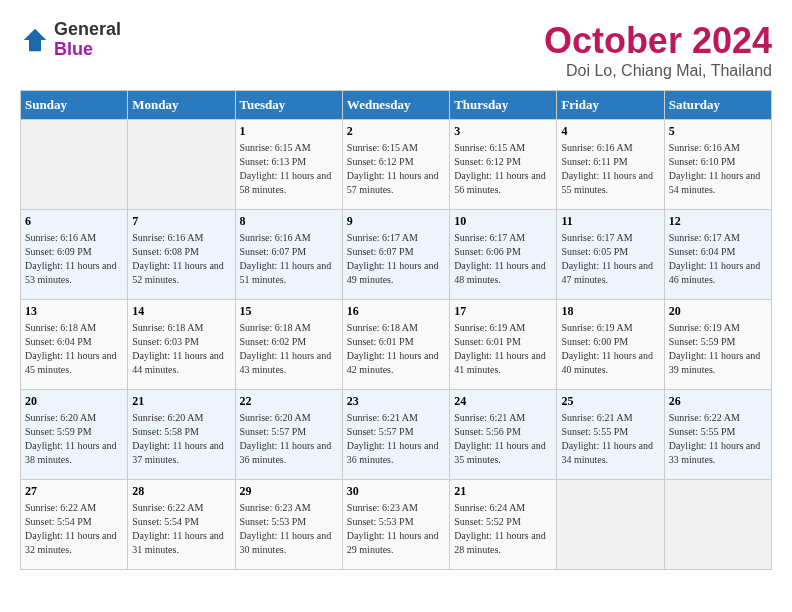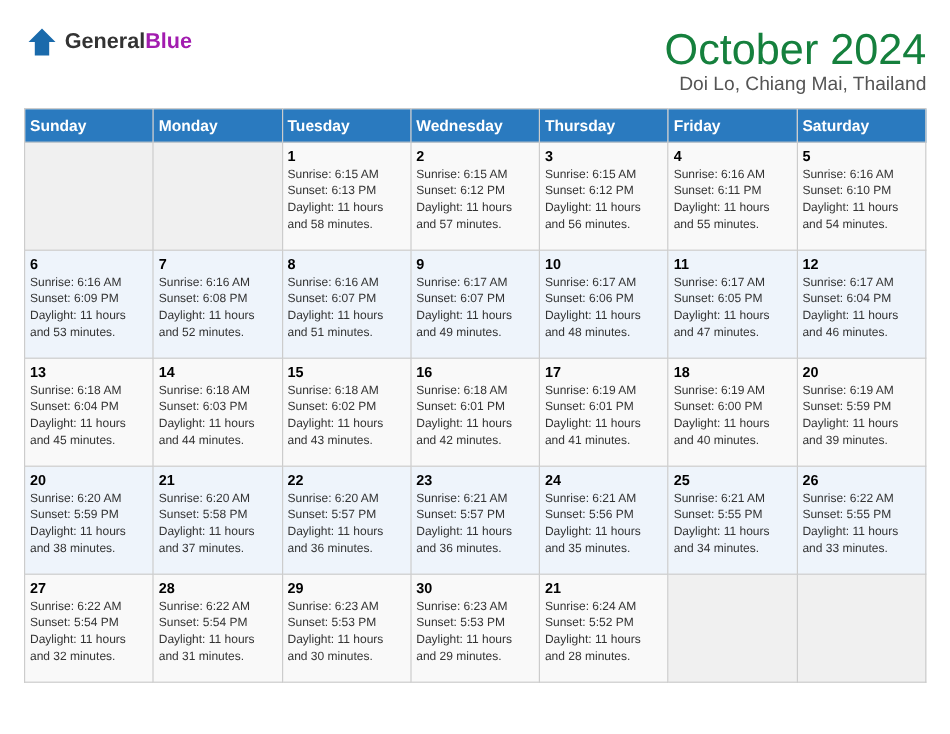--- a/index.html
+++ b/index.html
@@ -15,21 +15,21 @@
       justify-content: space-between;
       align-items: flex-start;
       margin-bottom: 10px;
     }
     .logo {
       display: flex;
       align-items: center;
     }
     .logo-text {
       display: flex;
-      flex-direction: row;
+      flex-direction: column;
       line-height: 1.1;
     }
     .logo-general {
       font-size: 18px;
       font-weight: bold;
       color: #333;
     }
     .logo-blue {
       font-size: 18px;
       font-weight: bold;
@@ -38,31 +38,32 @@
     .logo-icon {
       width: 30px;
       height: 30px;
       margin-right: 4px;
     }
     .title-section {
       text-align: right;
     }
     .month-title {
       font-size: 36px;
-      font-weight: normal;
-      color: #15803d;
+      font-weight: bold;
+      color: #be185d;
     }
     .location {
       font-size: 16px;
       color: #555;
     }
     table {
       width: 100%;
       border-collapse: collapse;
       font-size: 11px;
+      font-family: Liberation Serif, serif;
     }
     thead tr th {
       background-color: #2a7abf;
       color: #fff;
       padding: 6px 4px;
       text-align: left;
       font-size: 13px;
       border: 1px solid #ccc;
     }
     tbody tr td {

